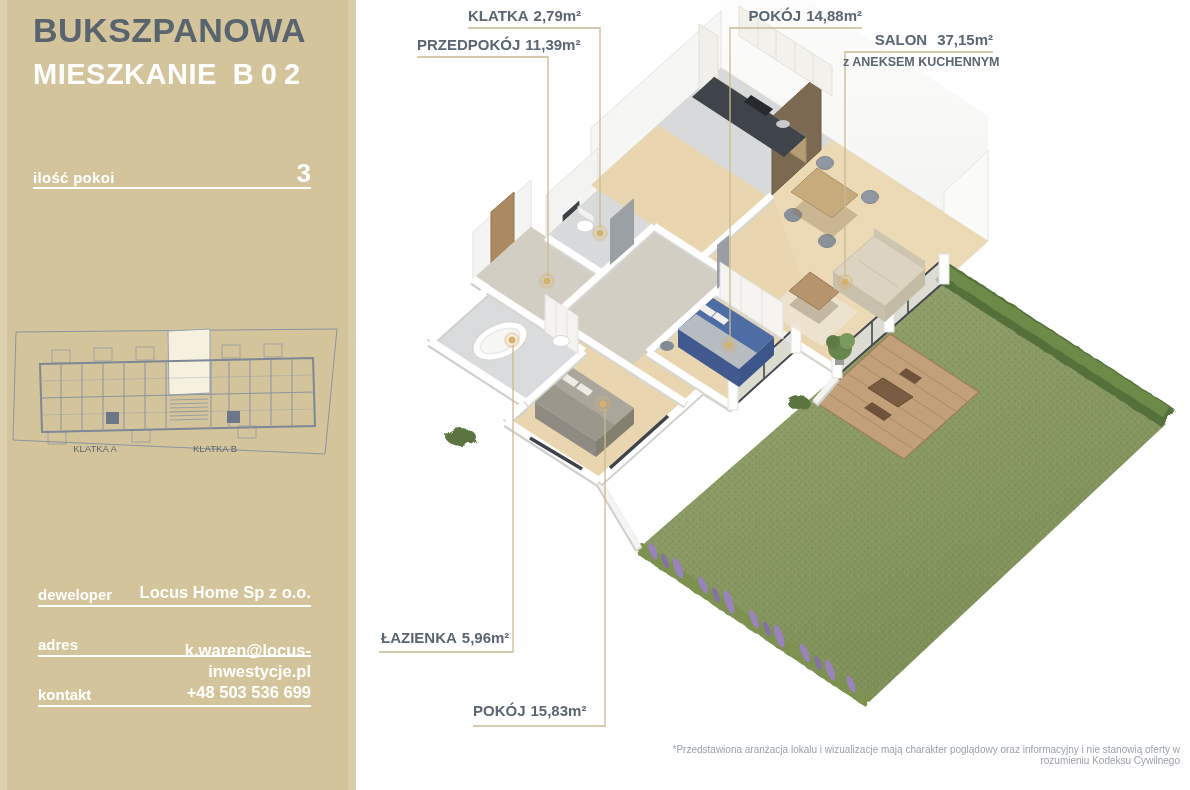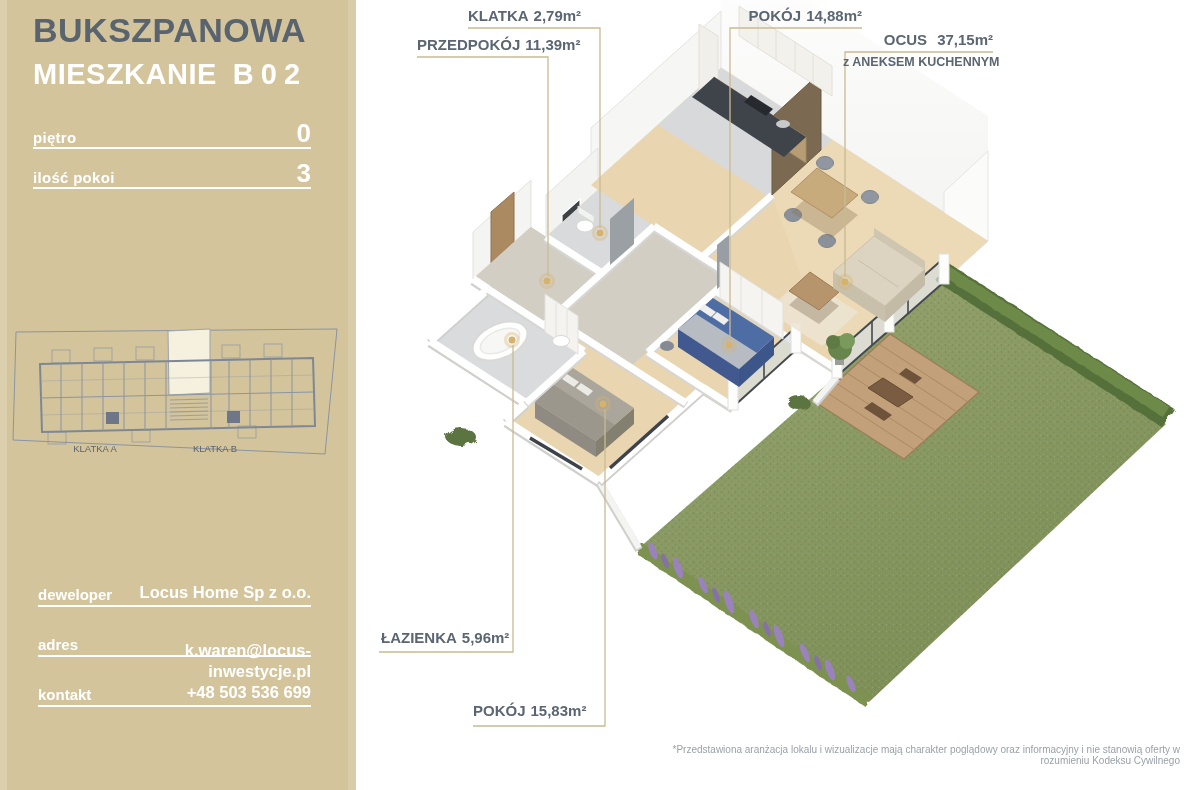--- a/index.html
+++ b/index.html
@@ -53,24 +53,20 @@
   <div class="edge-l"></div>
   <div class="edge-r"></div>
 
   <div class="sb-header">
     <div class="street-title">BUKSZPANOWA</div>
     <div class="unit-line">
       <span>MIESZKANIE</span><span class="unit-code">B02</span>
     </div>
   </div>
 
-  <div class="spec-row" style="top:112px;">
-    <span class="spec-label">piętro</span>
-    <span class="spec-value">0</span>
-  </div>
   <div class="spec-row" style="top:152px;">
     <span class="spec-label">ilość pokoi</span>
     <span class="spec-value">3</span>
   </div>
 
   <div class="map-wrap">
     <svg width="332" height="150" viewBox="0 0 332 150">
       <g stroke="#8b94a2" fill="none" stroke-width="1">
         <polygon points="4,14 325,11 313,136 1,122"></polygon>
       </g>
@@ -394,21 +390,21 @@
   <div class="room-label t-left" style="left:112px;top:7px;width:132px;">
     <span>KLATKA</span><span class="area">2,79m²</span>
   </div>
   <div class="room-label t-left" style="left:61px;top:36px;width:134px;">
     <span>PRZEDPOKÓJ</span><span class="area">11,39m²</span>
   </div>
   <div class="room-label t-right" style="left:372px;top:7px;width:134px;">
     <span>POKÓJ</span><span class="area">14,88m²</span>
   </div>
   <div class="room-label t-right" style="left:487px;top:31px;width:150px;">
-    <span>OCUS</span><span class="area" style="margin-left:10px;">37,15m²</span>
+    <span>SALON</span><span class="area" style="margin-left:10px;">37,15m²</span>
   </div>
   <div class="room-label sub t-right" style="left:487px;top:55px;width:150px;">
     <span>z ANEKSEM KUCHENNYM</span>
   </div>
   <div class="room-label t-left" style="left:25px;top:629px;width:136px;">
     <span>ŁAZIENKA</span><span class="area">5,96m²</span>
   </div>
   <div class="room-label t-left" style="left:117px;top:702px;width:136px;">
     <span>POKÓJ</span><span class="area">15,83m²</span>
   </div>

